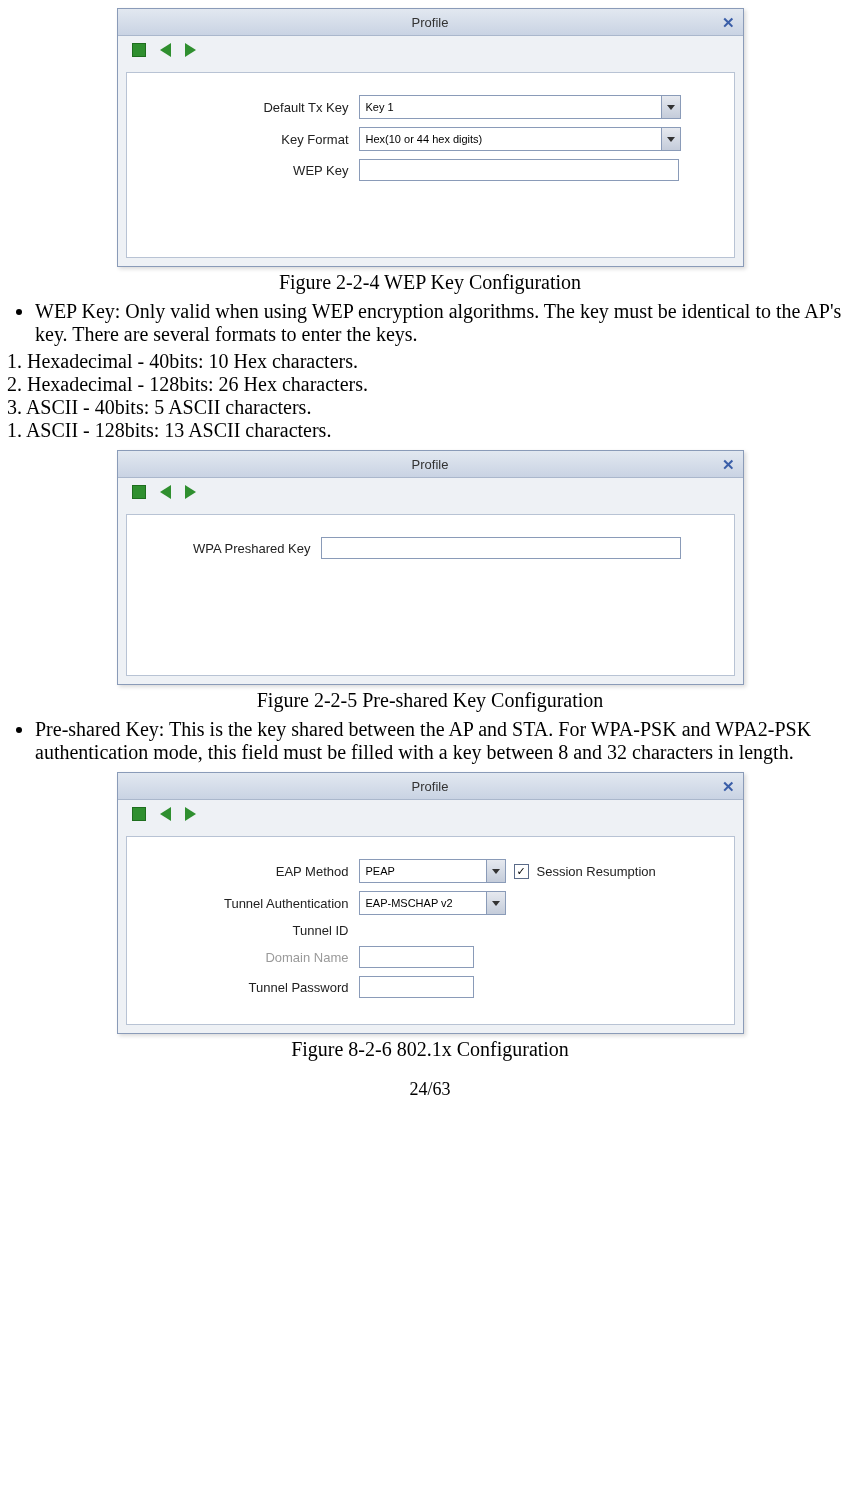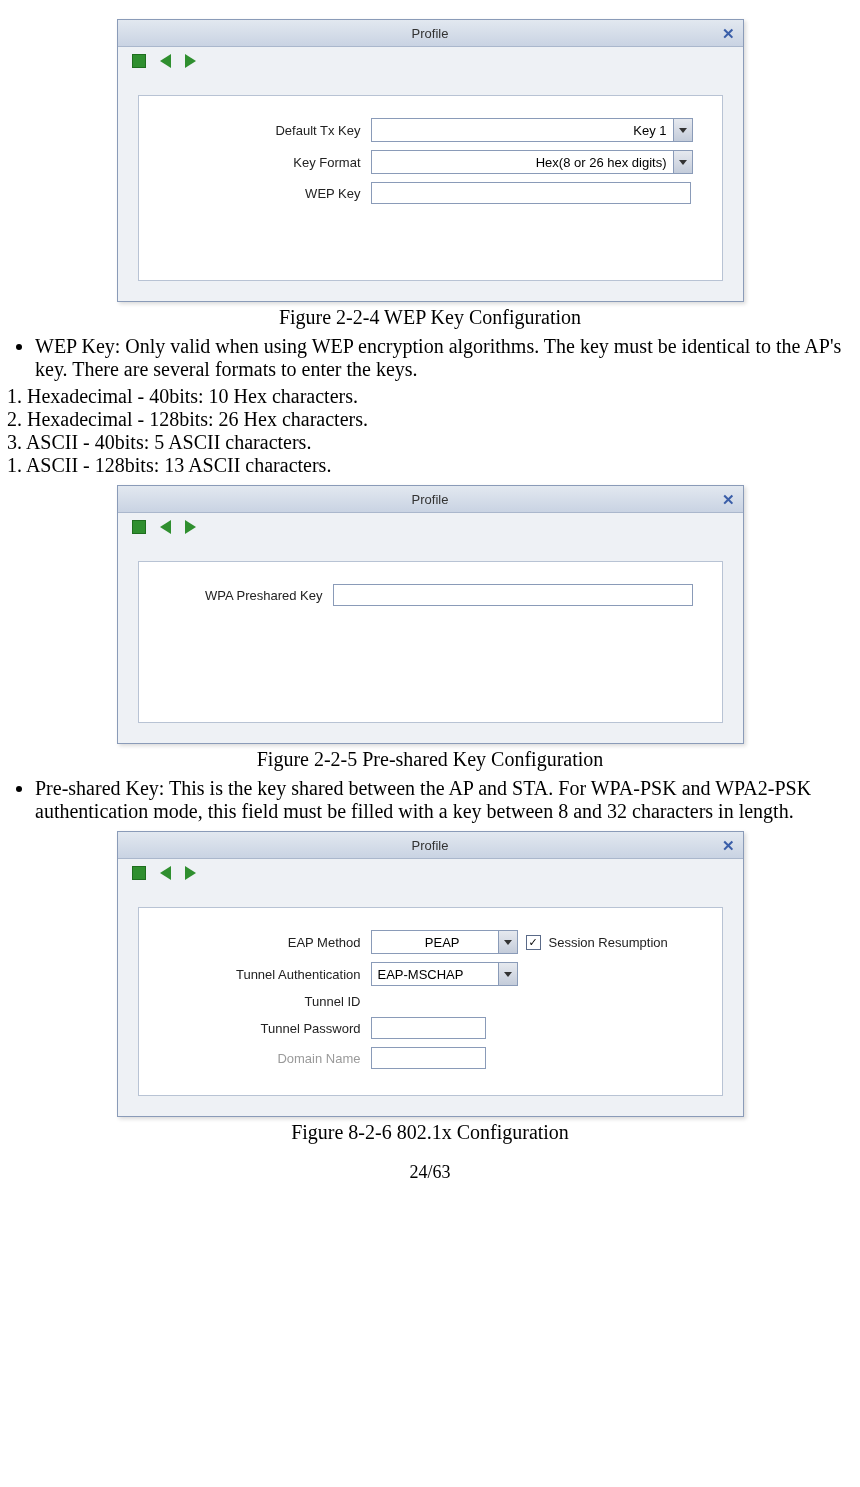--- a/index.html
+++ b/index.html
@@ -5,21 +5,21 @@
   body {
     margin: 0;
     padding: 0;
     font-family: "Times New Roman", serif;
     font-size: 20px;
     color: #000;
     background: #fff;
     width: 860px;
   }
   .page {
-    padding: 11px 5px;
+    padding: 0 5px;
   }
   .profile-win {
     width: 625px;
     margin: 8px auto 4px auto;
     border: 1px solid #8a9bb8;
     background: #eef1f5;
     box-shadow: 2px 2px 4px rgba(0,0,0,0.15);
     font-family: Tahoma, Arial, sans-serif;
     font-size: 13px;
   }
@@ -62,21 +62,21 @@
   .tb-arrow-left, .tb-arrow-right {
     width: 0; height: 0;
     border-top: 7px solid transparent;
     border-bottom: 7px solid transparent;
   }
   .tb-arrow-left { border-right: 11px solid #2f8f2f; }
   .tb-arrow-right { border-left: 11px solid #2f8f2f; }
   .content-panel {
     background: #fff;
     border: 1px solid #b8c3d4;
-    margin: 20px;
+    margin: 8px;
     padding: 14px 14px 18px 14px;
   }
   .row {
     display: flex;
     align-items: center;
     margin: 8px 0;
   }
   .lbl {
     width: 208px;
     text-align: right;
@@ -96,24 +96,23 @@
     align-items: center;
     border: 1px solid #8a9bb8;
     background: #fff;
     height: 22px;
     position: relative;
   }
   .select.disabled { background: #ececec; color:#9a9a9a; }
   .select-text {
     padding: 0 6px;
     flex: 1;
-    font-size: 13px;
+    font-size: 11px;
     white-space: nowrap;
     overflow: hidden;
-    text-align: right;
   }
   .select-btn {
     width: 18px;
     height: 100%;
     background: linear-gradient(#e6e9ef,#c4ccda);
     border-left: 1px solid #8a9bb8;
     display: flex;
     align-items: center;
     justify-content: center;
   }
@@ -201,21 +200,21 @@
             <span class="select-btn">
                 <span class="dd-tri"></span>
               </span>
           </div>
         </div>
       </div>
       <div class="row">
         <div class="lbl">Key Format</div>
         <div class="field">
           <div class="select w-wide">
-            <span class="select-text">Hex(8 or 26 hex digits)</span>
+            <span class="select-text">Hex(10 or 44 hex digits)</span>
             <span class="select-btn">
                 <span class="dd-tri"></span>
               </span>
           </div>
         </div>
       </div>
       <div class="row">
         <div class="lbl">WEP Key</div>
         <div class="field">
           <input class="txt-input w-wide" value="" style="">
@@ -292,27 +291,27 @@
             <span class="select-btn">
                 <span class="dd-tri"></span>
               </span>
           </div>
         </div>
       </div>
       <div class="row">
         <div class="lbl">Tunnel ID</div>
       </div>
       <div class="row">
+        <div class="lbl disabled">Domain Name</div>
+        <div class="field">
+          <input class="txt-input w-small" value="" style="">
+        </div>
+      </div>
+      <div class="row">
         <div class="lbl">Tunnel Password</div>
-        <div class="field">
-          <input class="txt-input w-small" value="" style="">
-        </div>
-      </div>
-      <div class="row">
-        <div class="lbl disabled">Domain Name</div>
         <div class="field">
           <input class="txt-input w-small" value="" style="">
         </div>
       </div>
     </div>
   </div>
   <div class="fig-caption">Figure 8-2-6 802.1x Configuration</div>
 
   <div class="pagenum">24/63</div>
 

